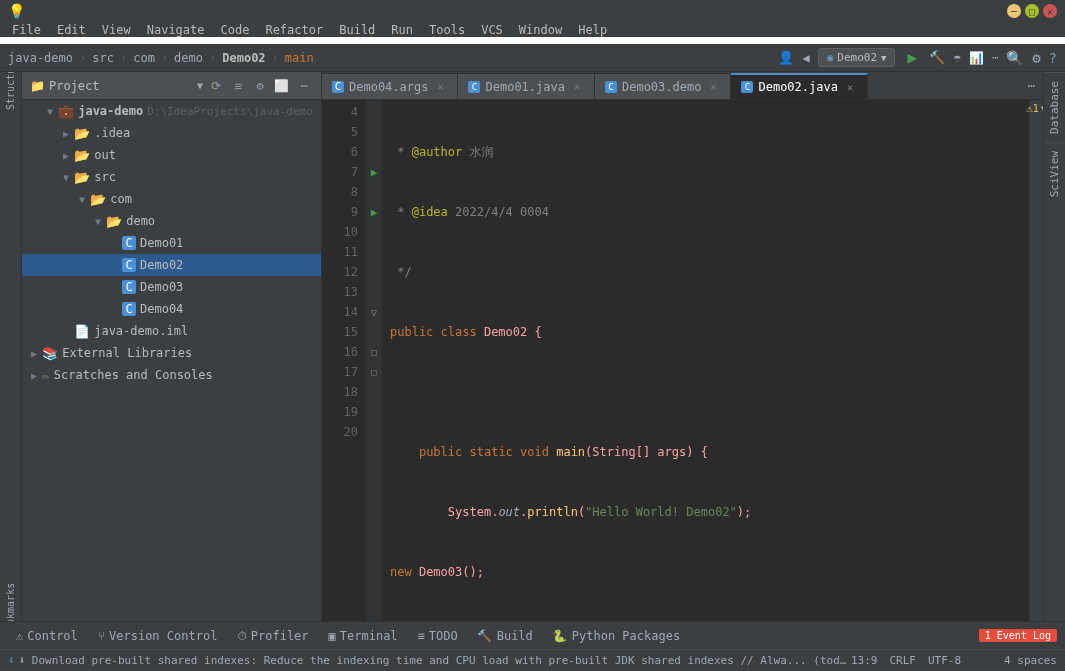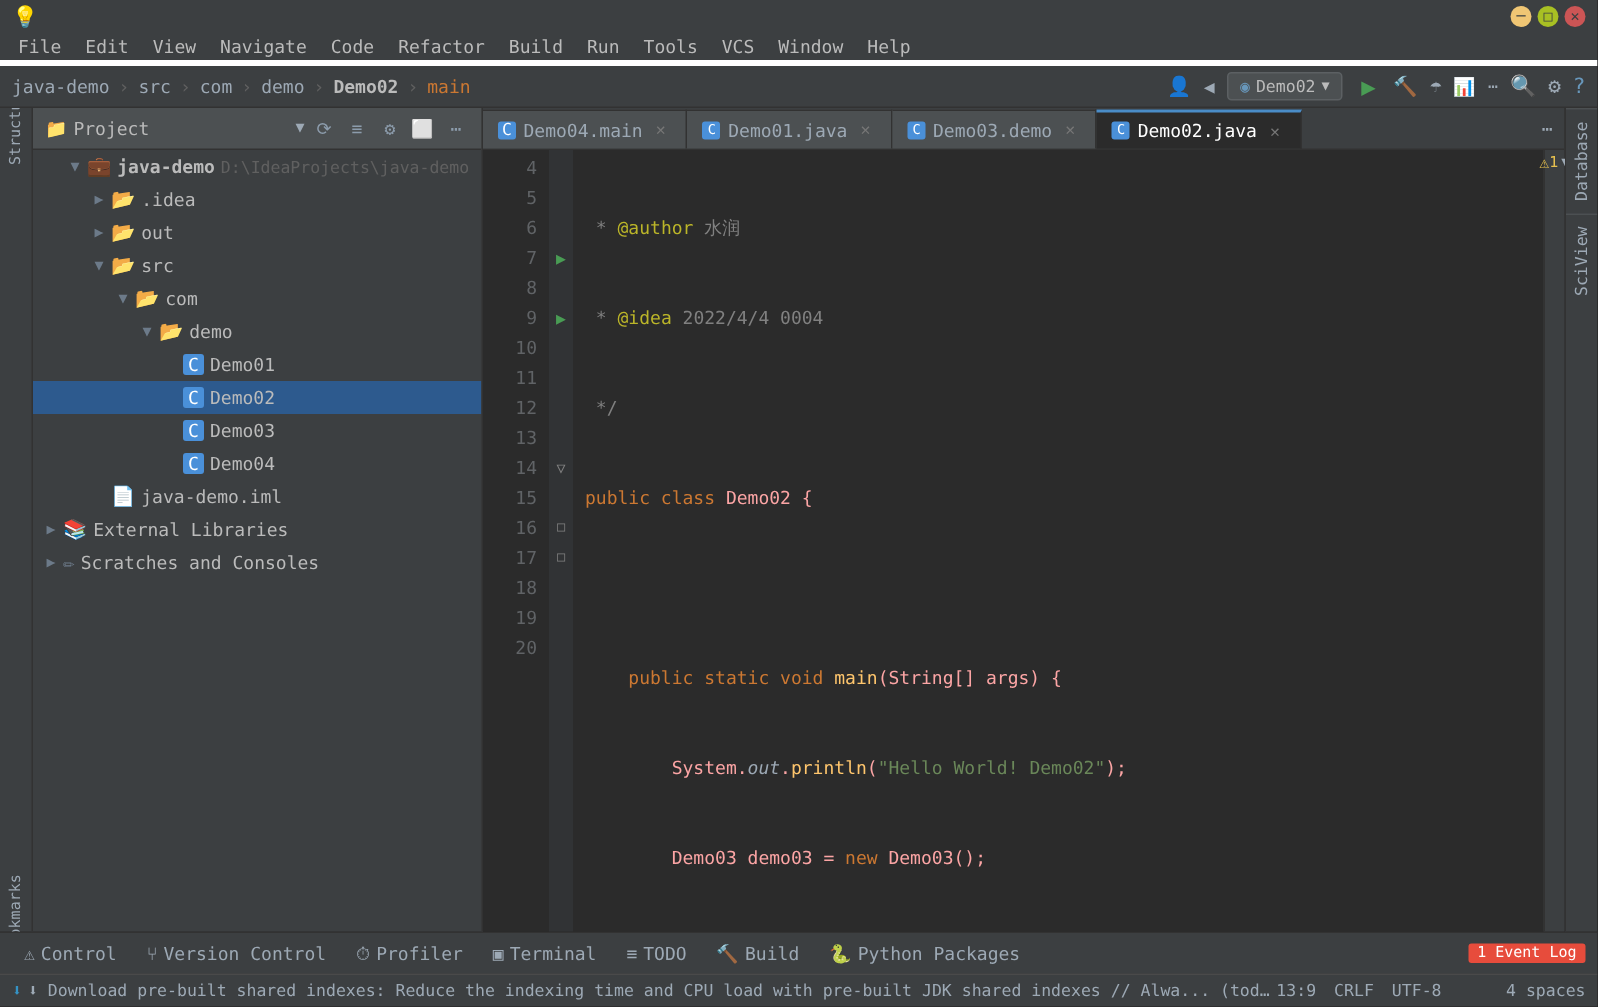--- a/index.html
+++ b/index.html
@@ -43,21 +43,21 @@
     
     .menu-bar {
       background: #3c3f41;
       height: 22px;
       display: flex;
       align-items: center;
       padding: 0 4px;
       font-size: 12px;
       color: #bbbbbb;
       flex-shrink: 0;
-      border-bottom: 4px solid #ffffff;
+      border-bottom: 7px solid #ffffff;
     }
     .menu-item {
       padding: 0 8px;
       height: 22px;
       display: flex;
       align-items: center;
       cursor: pointer;
     }
 
     
@@ -544,21 +544,21 @@
         <span class="tree-label">Scratches and Consoles</span>
       </div>
     </div>
   </div>
 
   <div class="editor-area">
 
     <div class="tab-bar">
       <div class="tab">
         <span class="tab-icon" style="color:#4a90d9; font-size:11px; background:#4a90d9; color:white; width:12px; height:12px; border-radius:2px; display:inline-flex; align-items:center; justify-content:center;">C</span>
-        <span>Demo04.main</span>
+        <span>Demo04.args</span>
         <span class="tab-close">✕</span>
       </div>
       <div class="tab">
         <span class="tab-icon" style="background:#4a90d9; color:white; width:12px; height:12px; border-radius:2px; display:inline-flex; align-items:center; justify-content:center; font-size:9px;">C</span>
         <span>Demo01.java</span>
         <span class="tab-close">✕</span>
       </div>
       <div class="tab">
         <span class="tab-icon" style="background:#4a90d9; color:white; width:12px; height:12px; border-radius:2px; display:inline-flex; align-items:center; justify-content:center; font-size:9px;">C</span>
         <span>Demo03.demo</span>
@@ -615,21 +615,21 @@
       </div>
 
       <div class="code-content">
         <div class="code-line"><span class="cmt"> * </span><span class="ann">@author</span><span class="cmt"> 水润</span></div>
         <div class="code-line"><span class="cmt"> * </span><span class="ann">@idea</span><span class="cmt"> 2022/4/4 0004</span></div>
         <div class="code-line"><span class="cmt"> */</span></div>
         <div class="code-line"><span class="kw">public class </span><span class="plain">Demo02 {</span></div>
         <div class="code-line"></div>
         <div class="code-line"><span class="plain">    </span><span class="kw">public static void </span><span class="fn">main</span><span class="plain">(String[] args) {</span></div>
         <div class="code-line"><span class="plain">        System.</span><span class="kw" style="color:#9da9b5; font-style:italic;">out</span><span class="plain">.</span><span class="fn">println</span><span class="plain">(</span><span class="str">"Hello World! Demo02"</span><span class="plain">);</span></div>
-        <div class="code-line"><span class="plain">        Demo03 demo03 = </span><span class="kw">new </span><span class="plain">Demo03();</span></div>
+        <div class="code-line"><span class="kw">new </span><span class="plain">Demo03();</span></div>
         
         
         
         
         
         
         
         
         
       </div>

